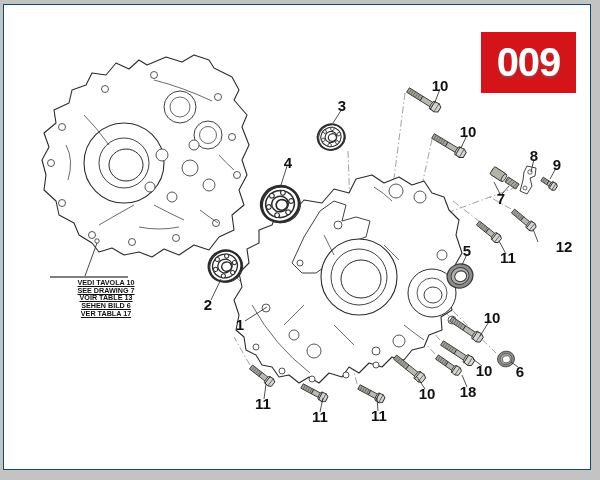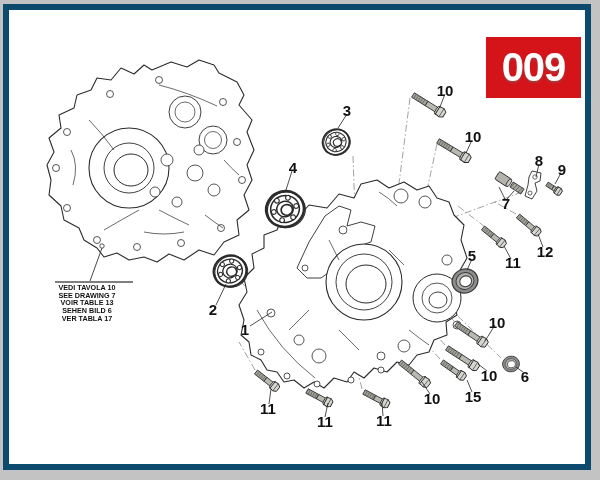--- a/index.html
+++ b/index.html
@@ -3,41 +3,42 @@
 <meta charset="utf-8">
 <style>
   html,body{margin:0;padding:0;}
   body{
     width:600px;height:480px;position:relative;overflow:hidden;
     background:#c3c3c3;
     font-family:"Liberation Sans",sans-serif;
   }
   .page{
     position:absolute;left:3px;top:4px;width:588px;height:466px;
-    background:#ffffff;border:6px solid #0c4a6e;box-sizing:border-box;
+    background:#ffffff;border:1px solid #0c4a6e;box-sizing:border-box;
   }
   .diagram-svg{position:absolute;left:0;top:0;width:600px;height:480px;}
   .badge{
     position:absolute;left:477px;top:27px;width:95px;height:61px;
     background:#d41419;display:flex;align-items:center;justify-content:center;
   }
   .badge span{
     color:#ffffff;font-weight:bold;font-size:40px;letter-spacing:-1px;
     text-shadow:0 2px 2px rgba(110,110,110,.45);
     font-family:"Liberation Sans",sans-serif;
   }
   .plabel{
     position:absolute;transform:translate(-50%,-50%);
     font-weight:bold;font-size:15px;color:#111;line-height:1;
     font-family:"Liberation Sans",sans-serif;
   }
   .callout{
-    position:absolute;left:28px;top:274px;width:100px;
+    position:absolute;left:52px;top:274px;width:100px;
     text-align:center;font-weight:bold;font-size:7.2px;line-height:7.7px;
     color:#111;
+    text-decoration:underline;
   }
 </style>
 </head>
 <body>
 
 <div class="page">
 
 <svg class="diagram-svg" viewBox="0 0 600 480">
   <defs>
     <g id="bolt-long">
@@ -343,16 +344,16 @@
 <span class="plabel" style="left:553px;top:159px">9</span>
 <span class="plabel" style="left:436px;top:80px">10</span>
 <span class="plabel" style="left:464px;top:126px">10</span>
 <span class="plabel" style="left:488px;top:312px">10</span>
 <span class="plabel" style="left:480px;top:365px">10</span>
 <span class="plabel" style="left:423px;top:388px">10</span>
 <span class="plabel" style="left:259px;top:398px">11</span>
 <span class="plabel" style="left:316px;top:411px">11</span>
 <span class="plabel" style="left:375px;top:410px">11</span>
 <span class="plabel" style="left:504px;top:252px">11</span>
-<span class="plabel" style="left:536px;top:241px">12</span>
-<span class="plabel" style="left:464px;top:386px">15</span>
+<span class="plabel" style="left:560px;top:241px">12</span>
+<span class="plabel" style="left:464px;top:386px">18</span>
 
 </div>
 
 </body></html>

